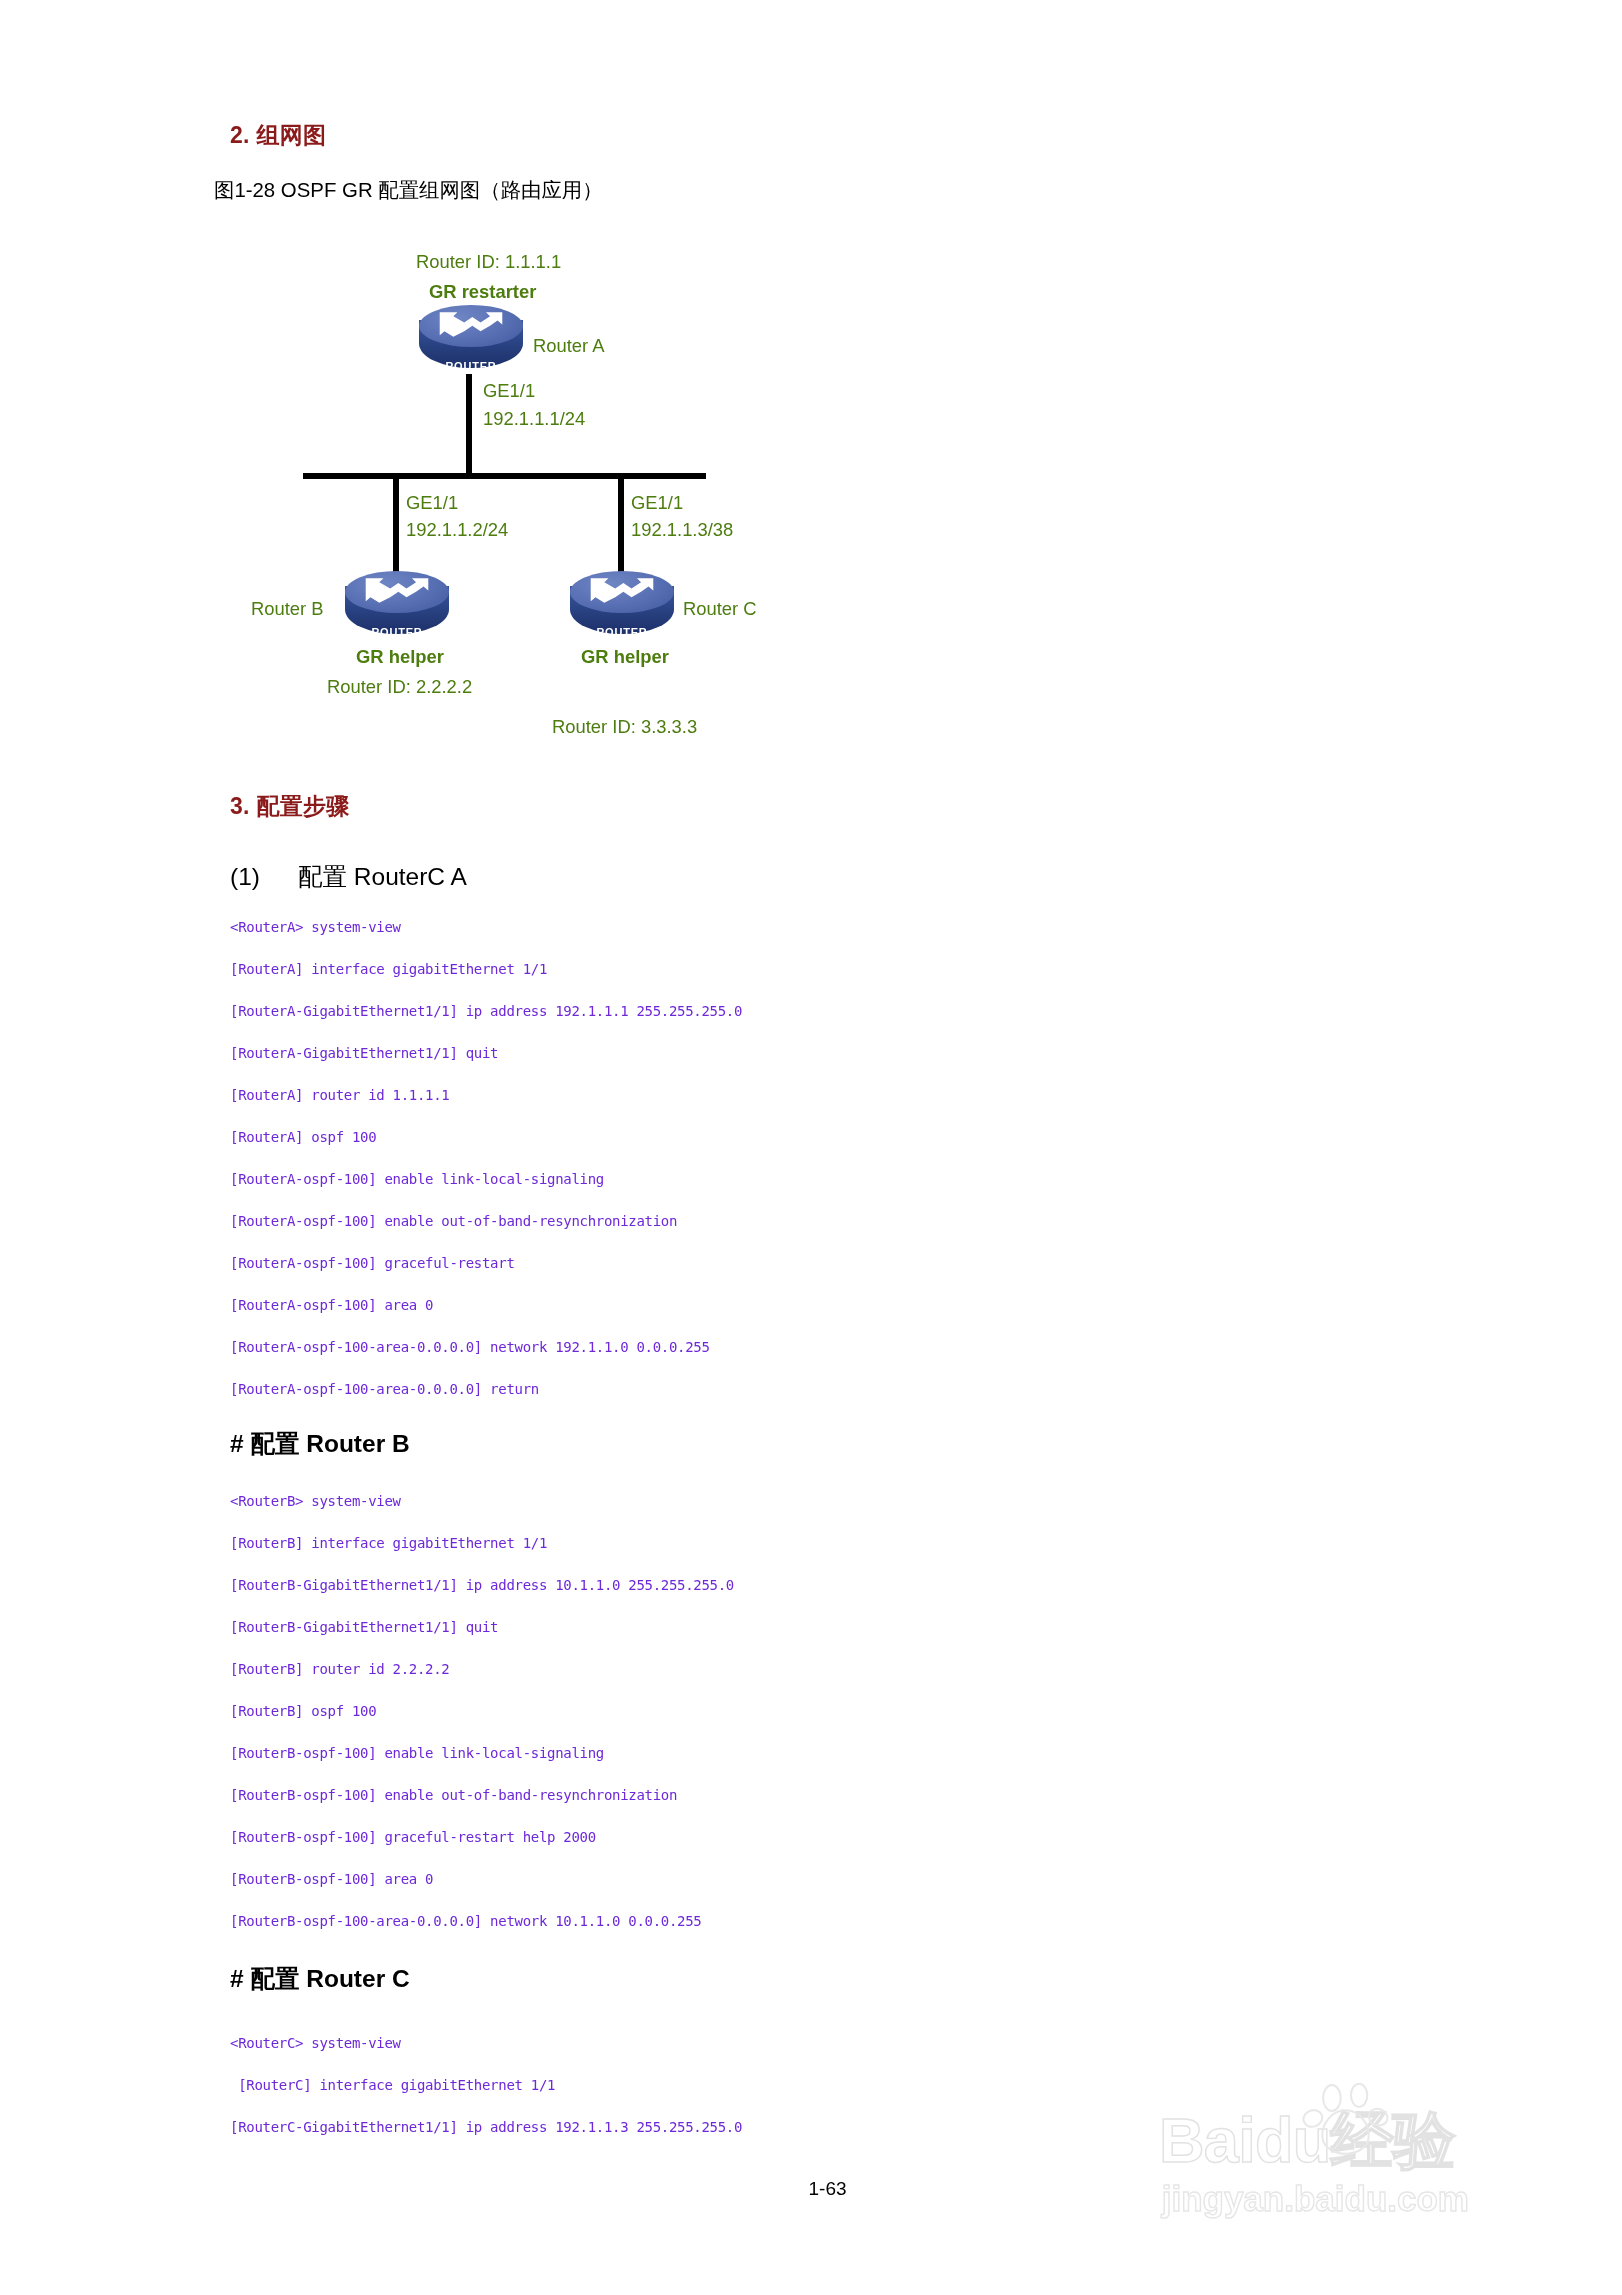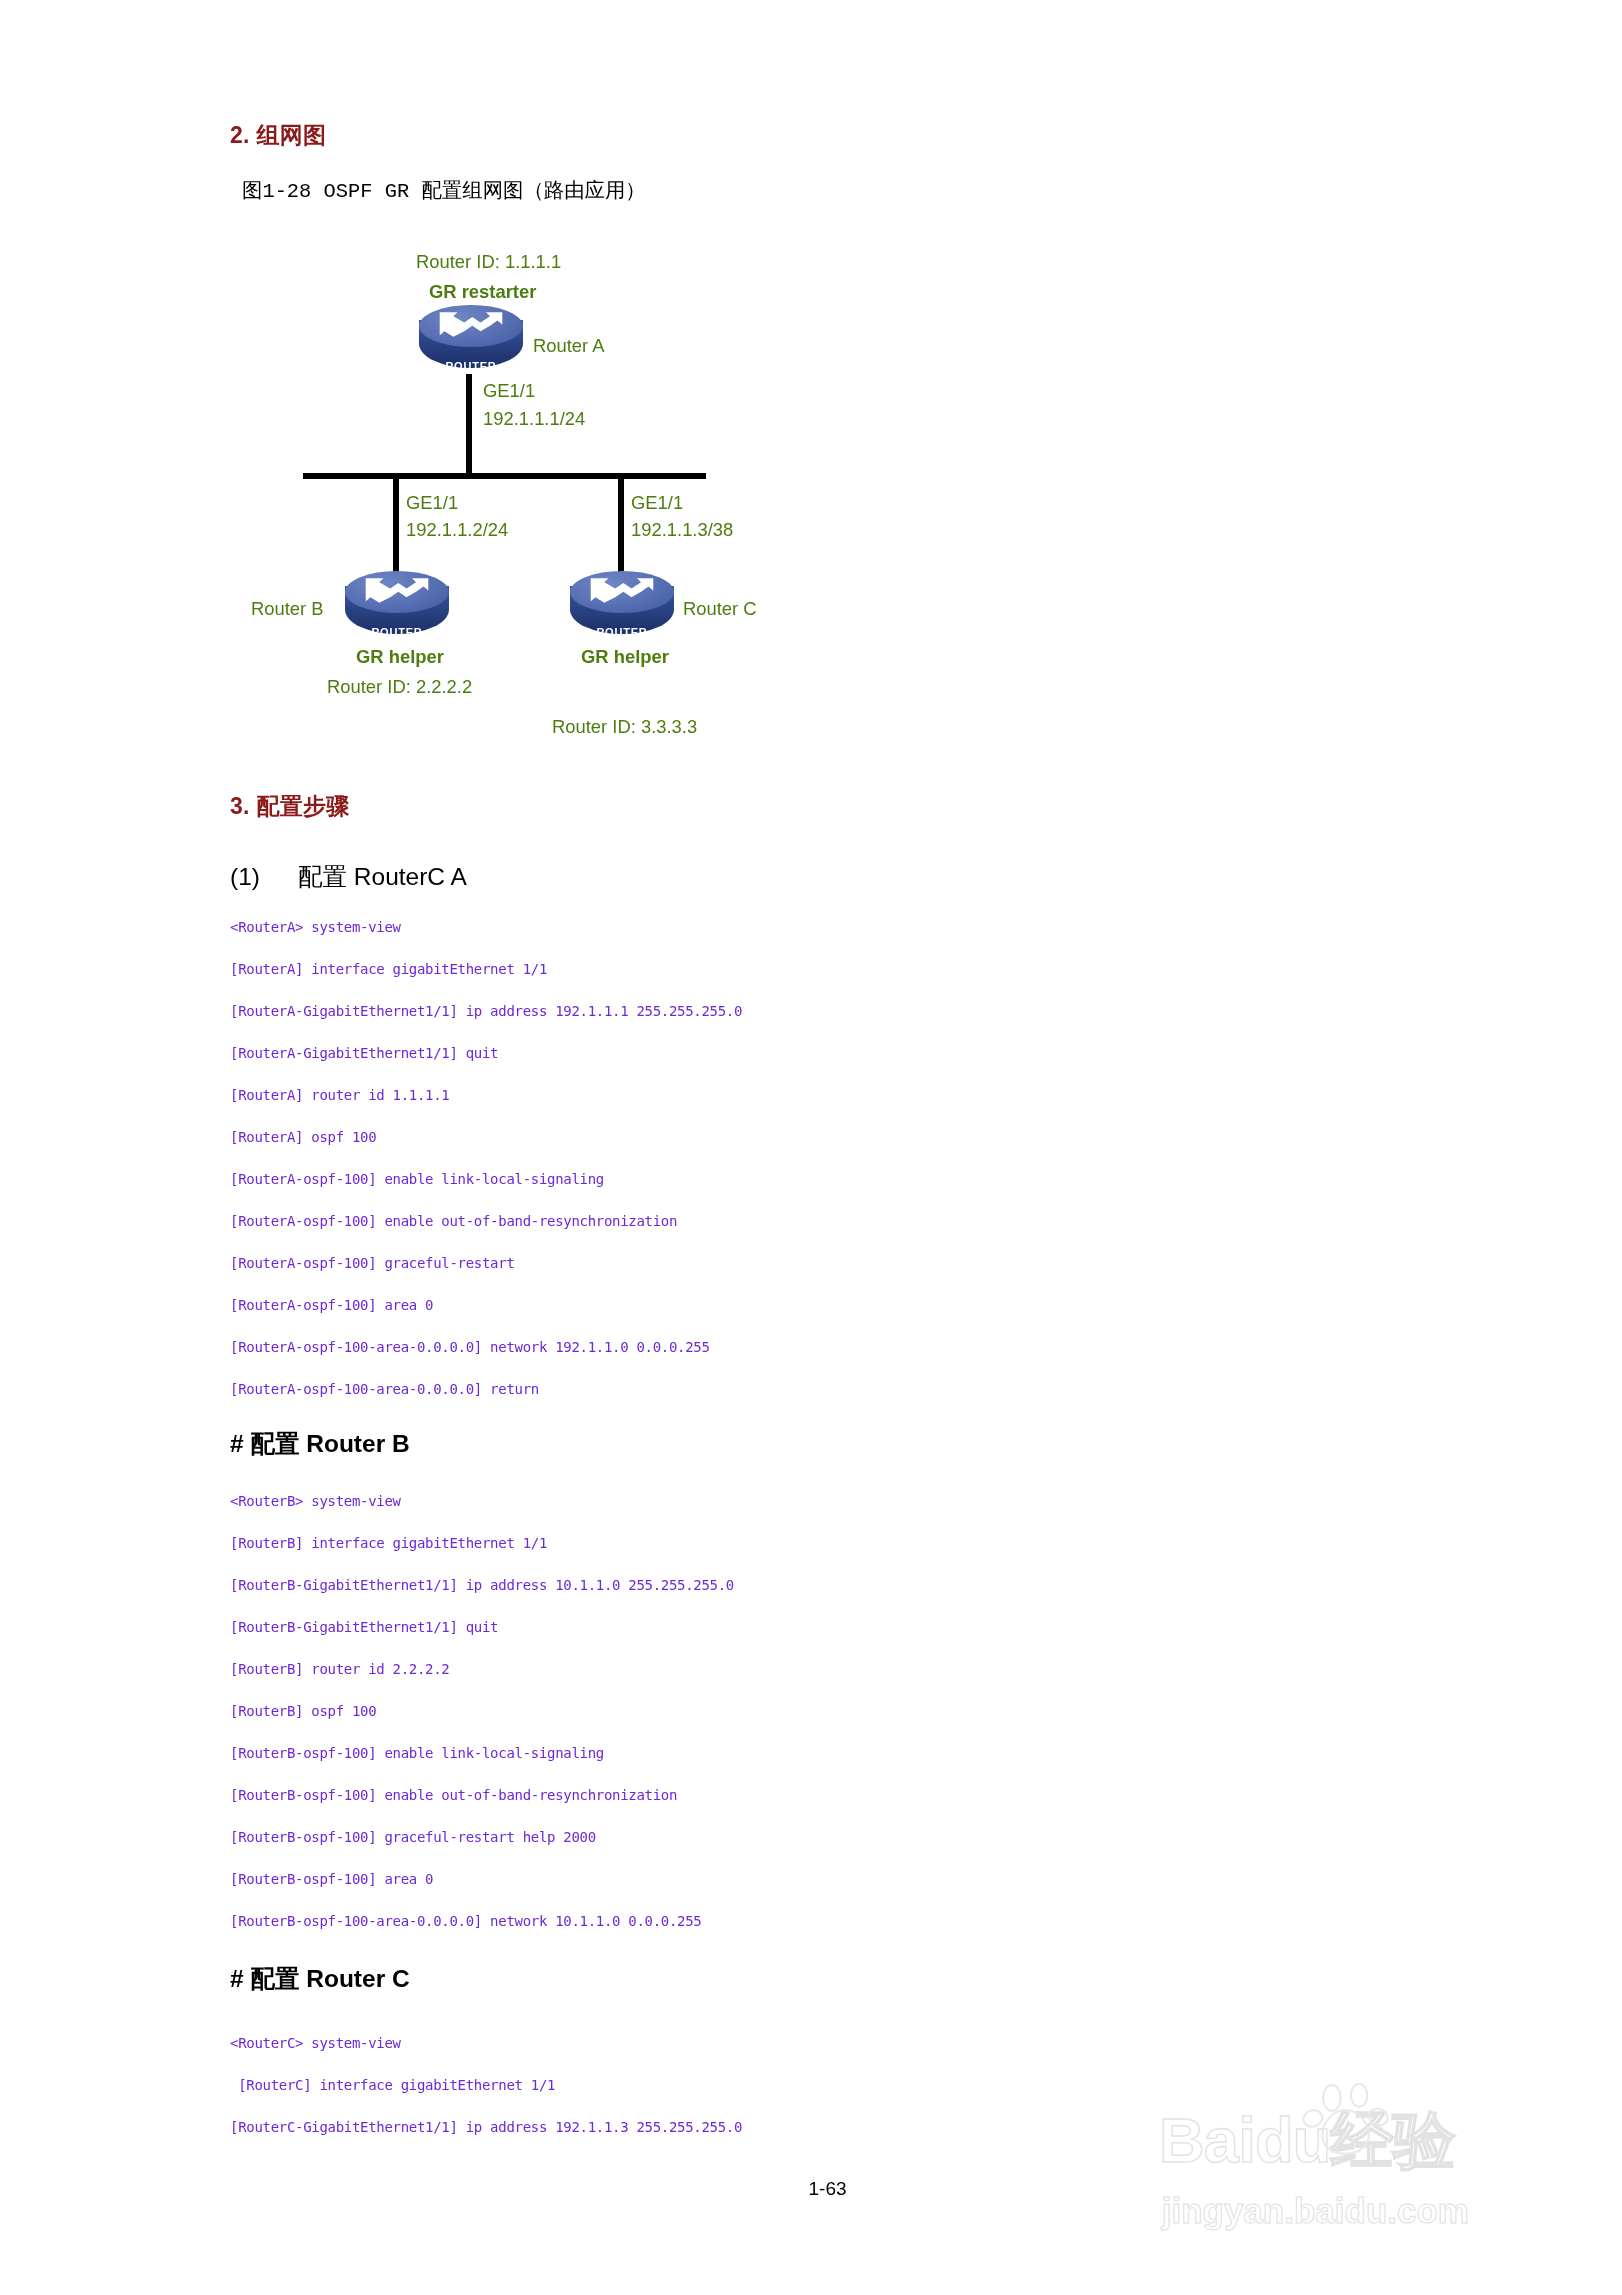--- a/index.html
+++ b/index.html
@@ -31,27 +31,26 @@
     font-size: 23px;
     color: #8b1a1a;
     letter-spacing: 0.3px;
     white-space: nowrap;
   }
   #sec-heading-2 { top: 120px; }
   #sec-heading-3 { top: 791px; }
 
   .fig-caption {
     position: absolute;
-    left: 242px;
+    left: 214px;
     top: 176px;
     font-size: 20.4px;
     font-weight: 400;
     color: #000;
     white-space: nowrap;
-    font-family: Liberation Mono, monospace;
   }
 
   .step-heading {
     position: absolute;
     left: 230px;
     top: 860px;
     font-size: 24.5px;
     font-weight: 400;
     color: #000;
     white-space: nowrap;
@@ -181,21 +180,20 @@
   }
   .watermark .wm-bottom {
     position: absolute;
     left: 2.7px; top: 100px;
     font-family: "Liberation Sans", sans-serif;
     font-size: 35px;
     font-weight: 700;
     color: transparent;
     -webkit-text-stroke: 1.4px #e6e6e6;
     white-space: nowrap;
-    margin-top: 12px;
   }
 </style>
 </head>
 <body>
 
 <div class="page">
 
   <div class="sec-heading" id="sec-heading-2">2. 组网图</div>
 
   <div class="fig-caption">图1-28  OSPF GR 配置组网图（路由应用）</div>

